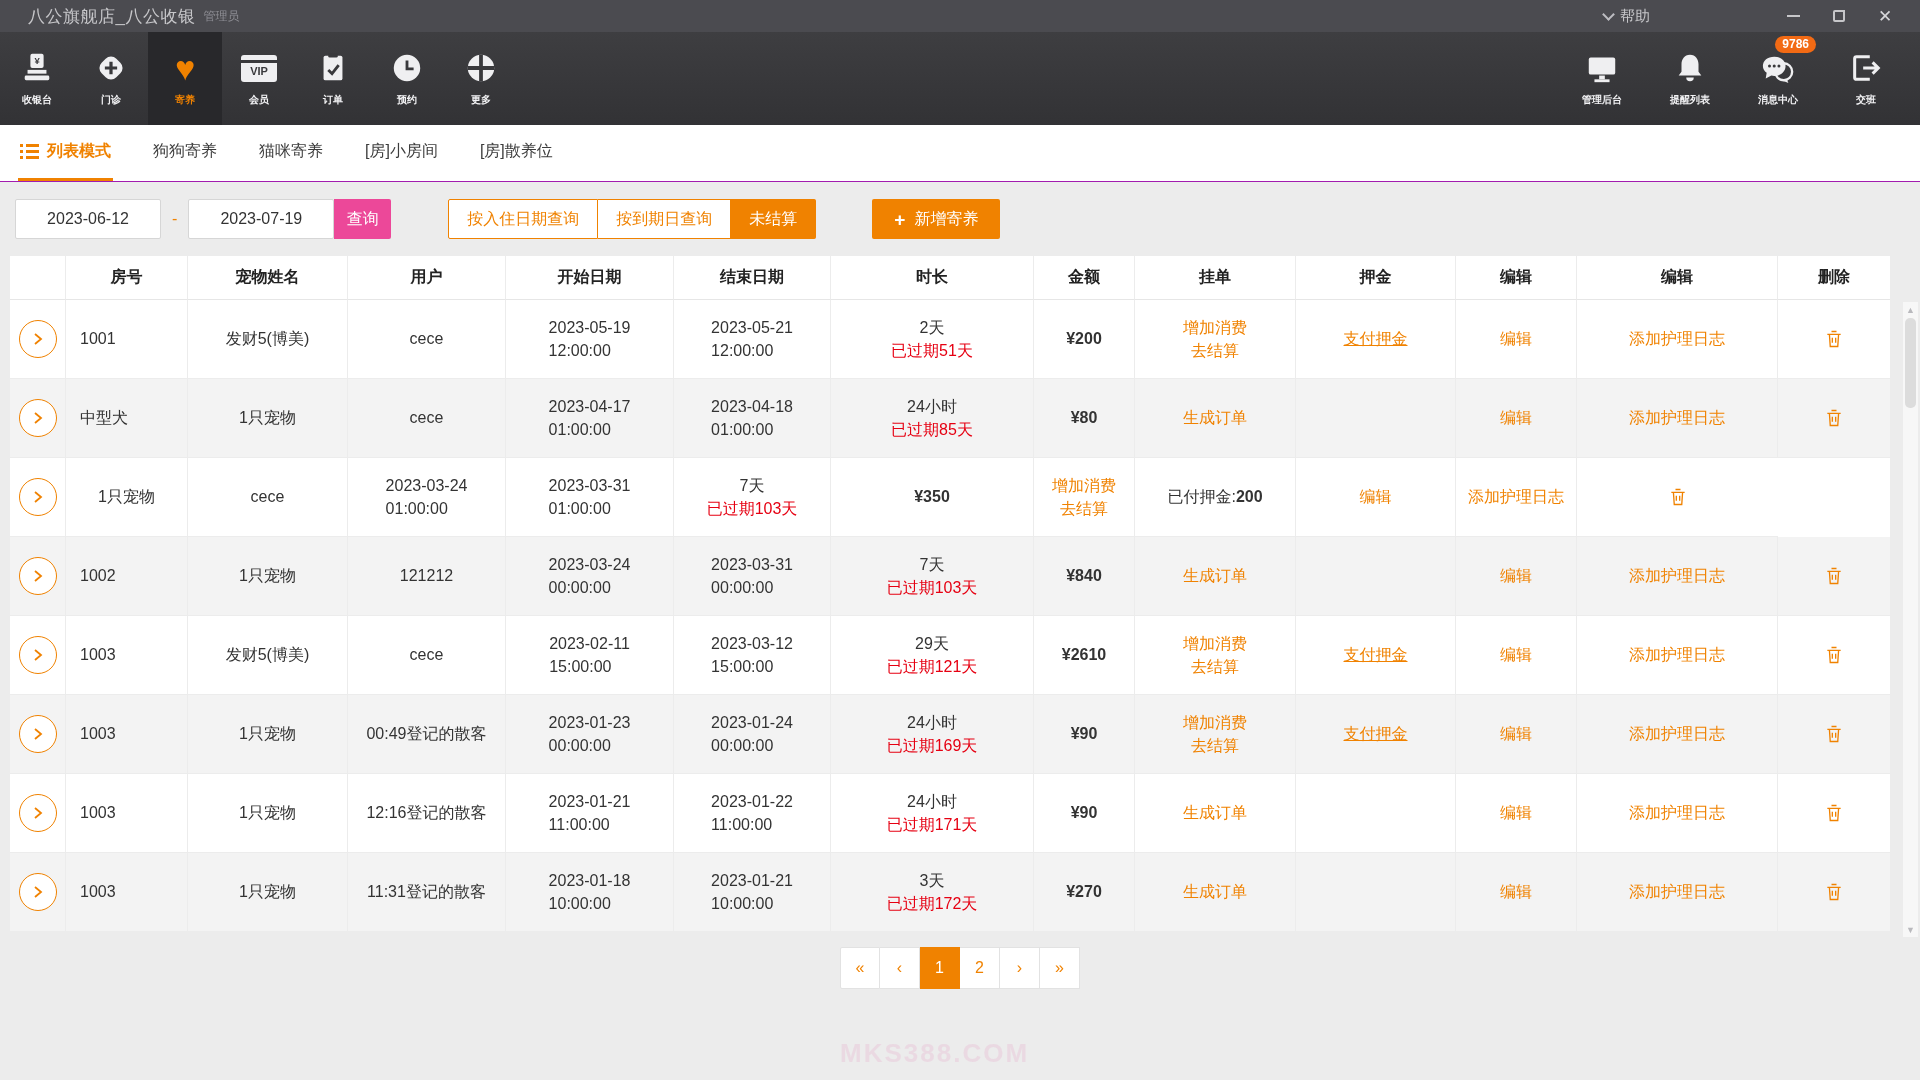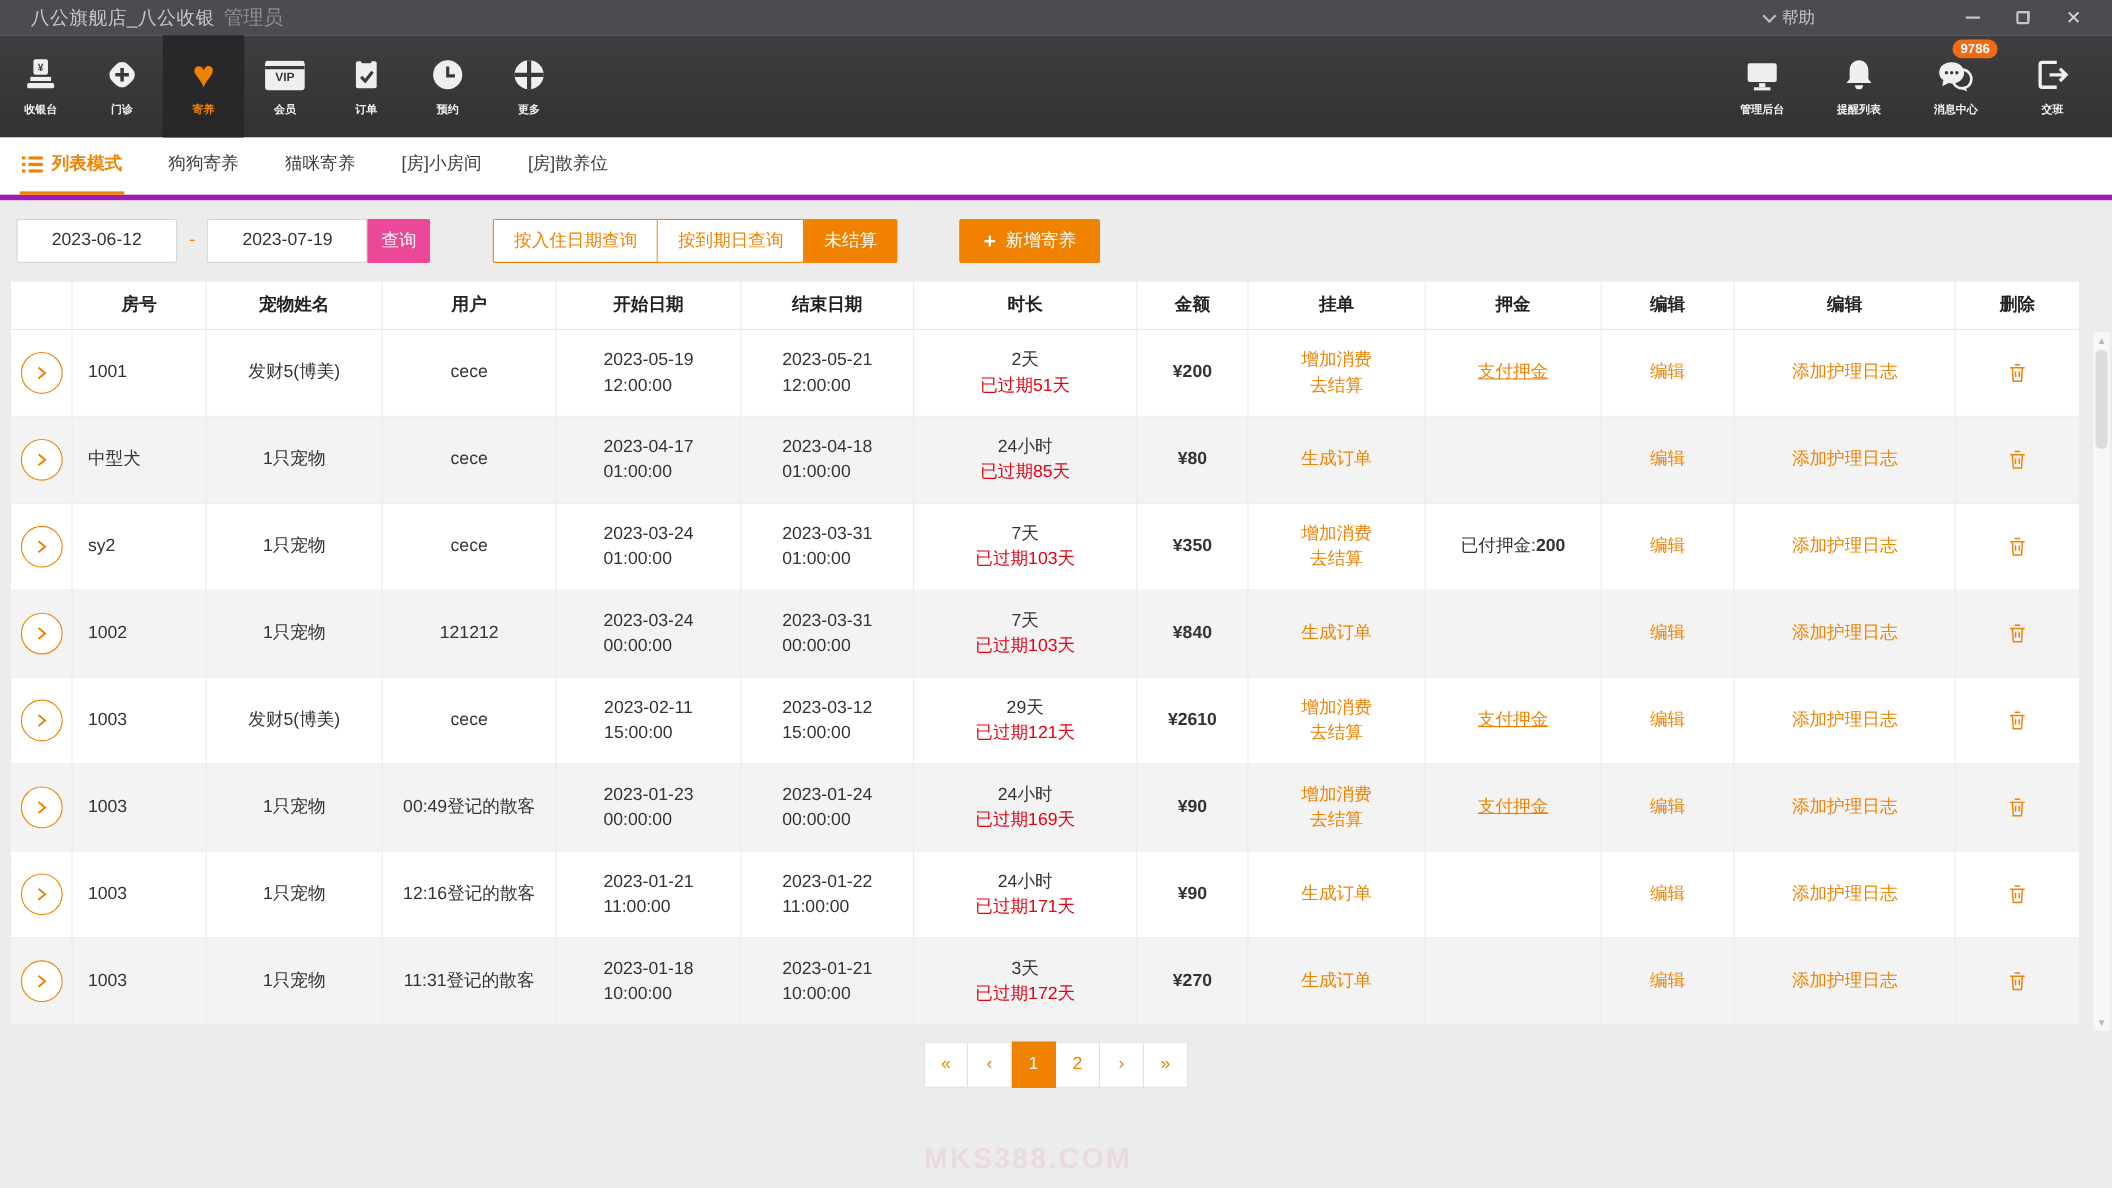--- a/index.html
+++ b/index.html
@@ -3,21 +3,21 @@
 <meta charset="utf-8">
 <style>
   * { margin:0; padding:0; box-sizing:border-box; }
   html,body { width:1920px; height:1080px; overflow:hidden;
     font-family:"Liberation Sans","DejaVu Sans",sans-serif; background:#ececec; }
 
   
   .titlebar { height:32px; background:#4b4b50; display:flex; align-items:center;
     padding:0 12px 0 28px; color:#c9c9cc; }
   .titlebar .app-title { font-size:17px; color:#c6c6c9; letter-spacing:.5px; }
-  .titlebar .role { font-size:18px; color:#8e8e94; margin-left:8px; }
+  .titlebar .role { font-size:12px; color:#8e8e94; margin-left:8px; }
   .titlebar .spacer { flex:1; }
   .help-wrap { display:flex; align-items:center; gap:7px; margin-right:120px; cursor:pointer; }
   .chev-down { width:9px; height:9px; border-left:2px solid #bdbdc2; border-bottom:2px solid #bdbdc2;
     transform:rotate(-45deg); margin-top:-4px; }
   .help-label { font-size:15px; color:#c6c6c9; }
   .winbtn { width:46px; height:32px; display:flex; align-items:center; justify-content:center;
     color:#c6c6c9; cursor:pointer; }
   .win-min-glyph { width:13px; height:2px; background:#c6c6c9; }
   .win-max-glyph { width:12px; height:12px; border:2px solid #c6c6c9; border-radius:2px; position:relative; }
   .win-max-glyph::after { content:""; position:absolute; right:-2px; top:-2px; width:6px; height:6px;
@@ -35,21 +35,21 @@
   .nav-right { margin-left:auto; display:flex; padding-right:10px; }
   .nav-item.right { width:88px; position:relative; }
   .heart-glyph { font-size:34px; color:#f08200; line-height:1; }
   .vip-card { width:36px; height:27px; background:#efeff1; border-radius:3px; display:flex;
     align-items:center; justify-content:center; font-size:11px; font-weight:bold; color:#39393c;
     border-top:5px solid #efeff1; box-shadow:inset 0 3px 0 #39393c; }
   .badge { position:absolute; top:4px; right:6px; background:#f26a14; color:#fff; font-size:12px;
     font-weight:bold; padding:2px 7px; border-radius:10px; line-height:1.1; }
 
   
-  .tabbar { height:57px; background:#fff; border-bottom:5px solid #a21caf; display:flex;
+  .tabbar { height:57px; background:#fff; border-bottom:1px solid #a21caf; display:flex;
     align-items:stretch; padding-left:18px; }
   .tab { display:flex; align-items:center; gap:8px; padding:0 2px; margin-right:38px;
     font-size:16px; color:#3c3c3c; cursor:pointer; border-bottom:3px solid transparent; }
   .tab.active { color:#f08200; border-bottom-color:#f08200; font-weight:bold; }
 
   
   .filters { display:flex; align-items:center; margin:17px 10px 0 15px; height:40px; }
   .date-input { width:146px; height:40px; background:#fff; border:1px solid #d6d6d6; border-radius:2px;
     font-size:16px; color:#333; text-align:center; font-family:inherit; }
   .date-sep { color:#f08200; margin:0 11px; font-size:16px; }
@@ -385,21 +385,20 @@
   </div>
 
   <div class="trow">
     <div>
       <button class="chev-btn">
         <svg width="14" height="14" viewBox="0 0 14 14">
               <polyline points="4,2 10,7 4,12" fill="none" stroke="#f08200" stroke-width="1.8"></polyline>
             </svg>
       </button>
     </div>
-    <div class="cell-room">sy2</div>
     <div>1只宠物</div>
     <div class="link">cece</div>
     <div>
           <span class="datewrap"><span>2023-03-24</span><br><span>01:00:00</span></span>
         </div>
     <div>
           <span class="datewrap"><span>2023-03-31</span><br><span>01:00:00</span></span>
         </div>
     <div>
           <span>7天</span>

